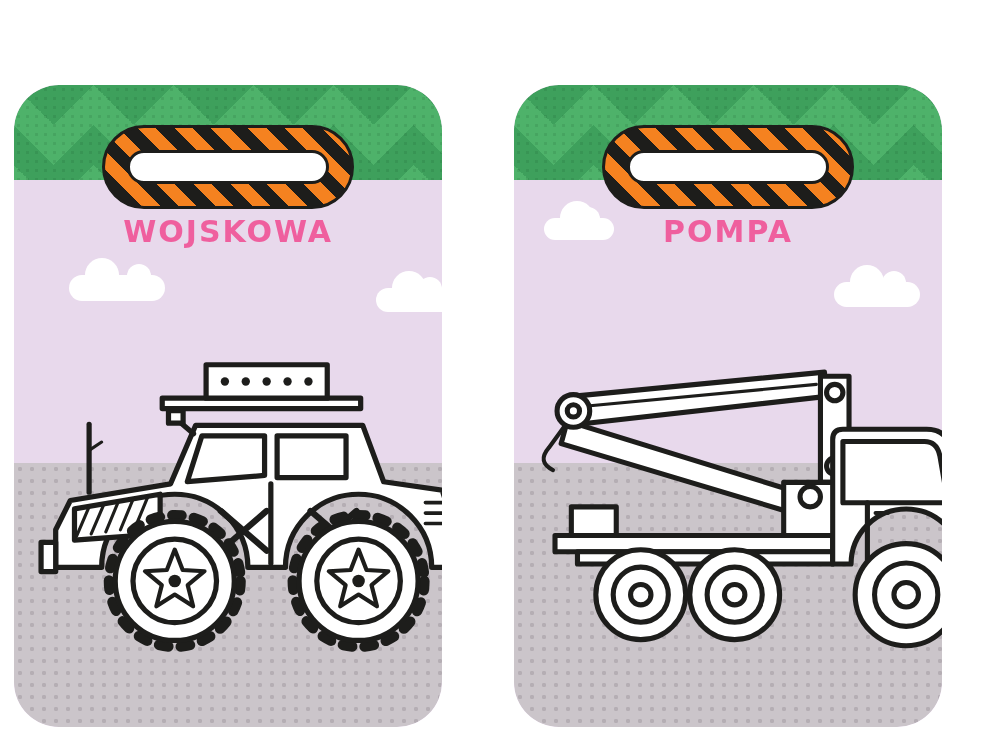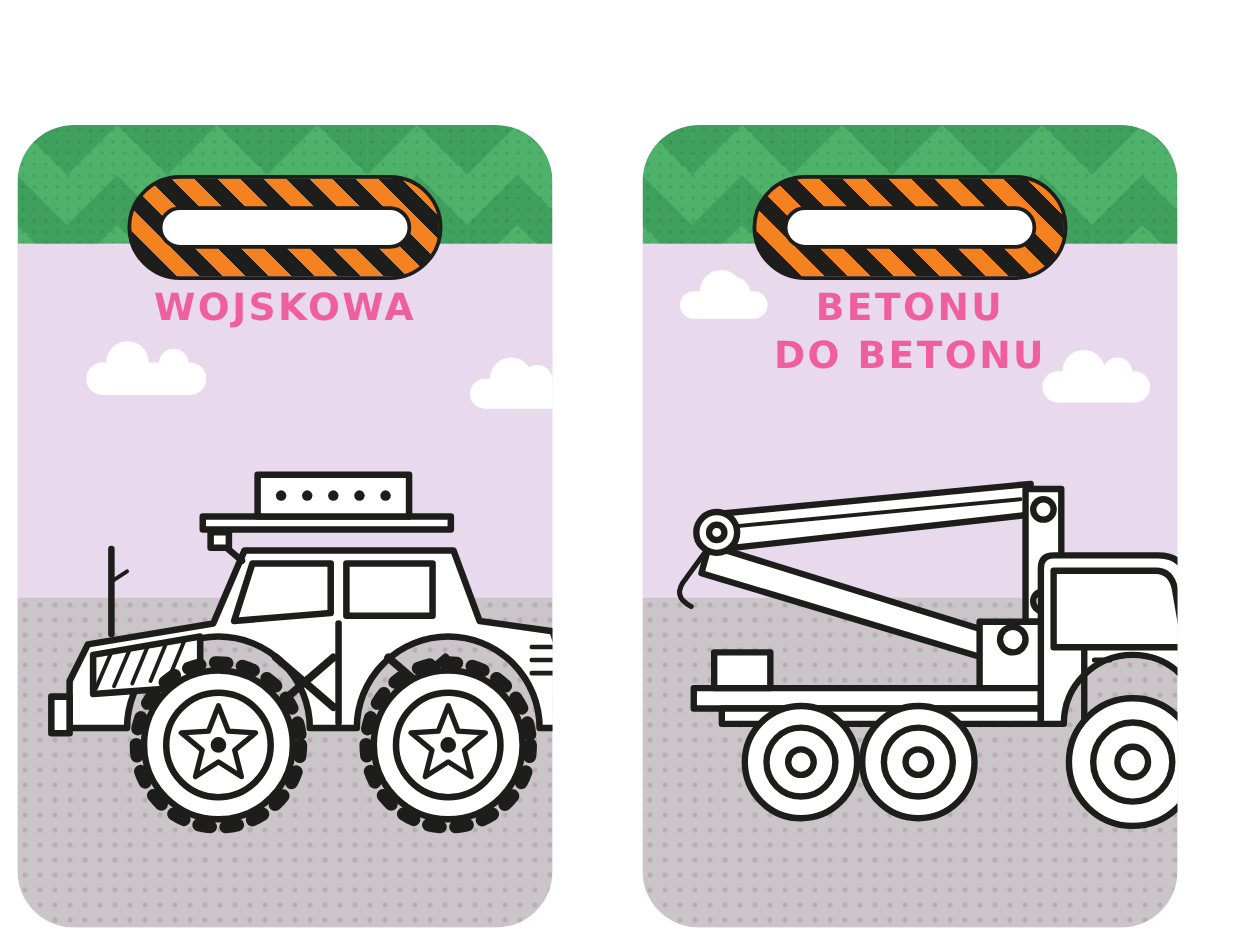--- a/index.html
+++ b/index.html
@@ -11,21 +11,21 @@
     --title-pink:#ef5f9e;
     --handle-orange:#f58220;
     --line-black:#1d1d1b;
     --paper-white:#ffffff;
   }
   *{margin:0;padding:0;box-sizing:border-box;}
   html,body{width:1000px;height:750px;background:var(--paper-white);overflow:hidden;
     font-family:"DejaVu Sans","Liberation Sans",sans-serif;}
   .book{position:relative;width:1000px;height:750px;background:var(--paper-white);}
   .page{
-    position:absolute;top:100px;width:428px;height:642px;
+    position:absolute;top:85px;width:428px;height:642px;
     background:var(--lavender-bg);border-radius:45px;overflow:hidden;
   }
   .page.left{left:14px;}
   .page.right{left:514px;}
   .band{
     position:absolute;top:0;left:0;right:0;height:95px;
     border-radius:45px 45px 0 0;
     background-color:var(--green-band);
     background-image:
       linear-gradient(135deg, var(--green-chevron) 25%, transparent 25%),
@@ -166,22 +166,21 @@
     <div class="ground"></div>
 
     <div class="handle">
       <div class="handle-hole"></div>
     </div>
 
     <div class="cloud c1"></div>
     <div class="cloud c2"></div>
 
     <h2 class="page-title">
-      <span class="line">BETONU</span>
-      <span class="line">DO BETONU</span>
+      <span class="line">POMPA</span>
     </h2>
 
     <svg class="art art-right" viewBox="0 0 450 335" xmlns="http://www.w3.org/2000/svg">
       <g stroke="#1d1d1b" stroke-width="5" fill="none" stroke-linejoin="round" stroke-linecap="round">
 
         <path d="M46 102 L266 170 L260 190 L40 124 Z" fill="#fff"></path>
 
         <path d="M48 78 L298 54 L298 78 L48 106 Z" fill="#fff"></path>
         <path d="M58 88 L290 66" stroke-width="3"></path>
 

